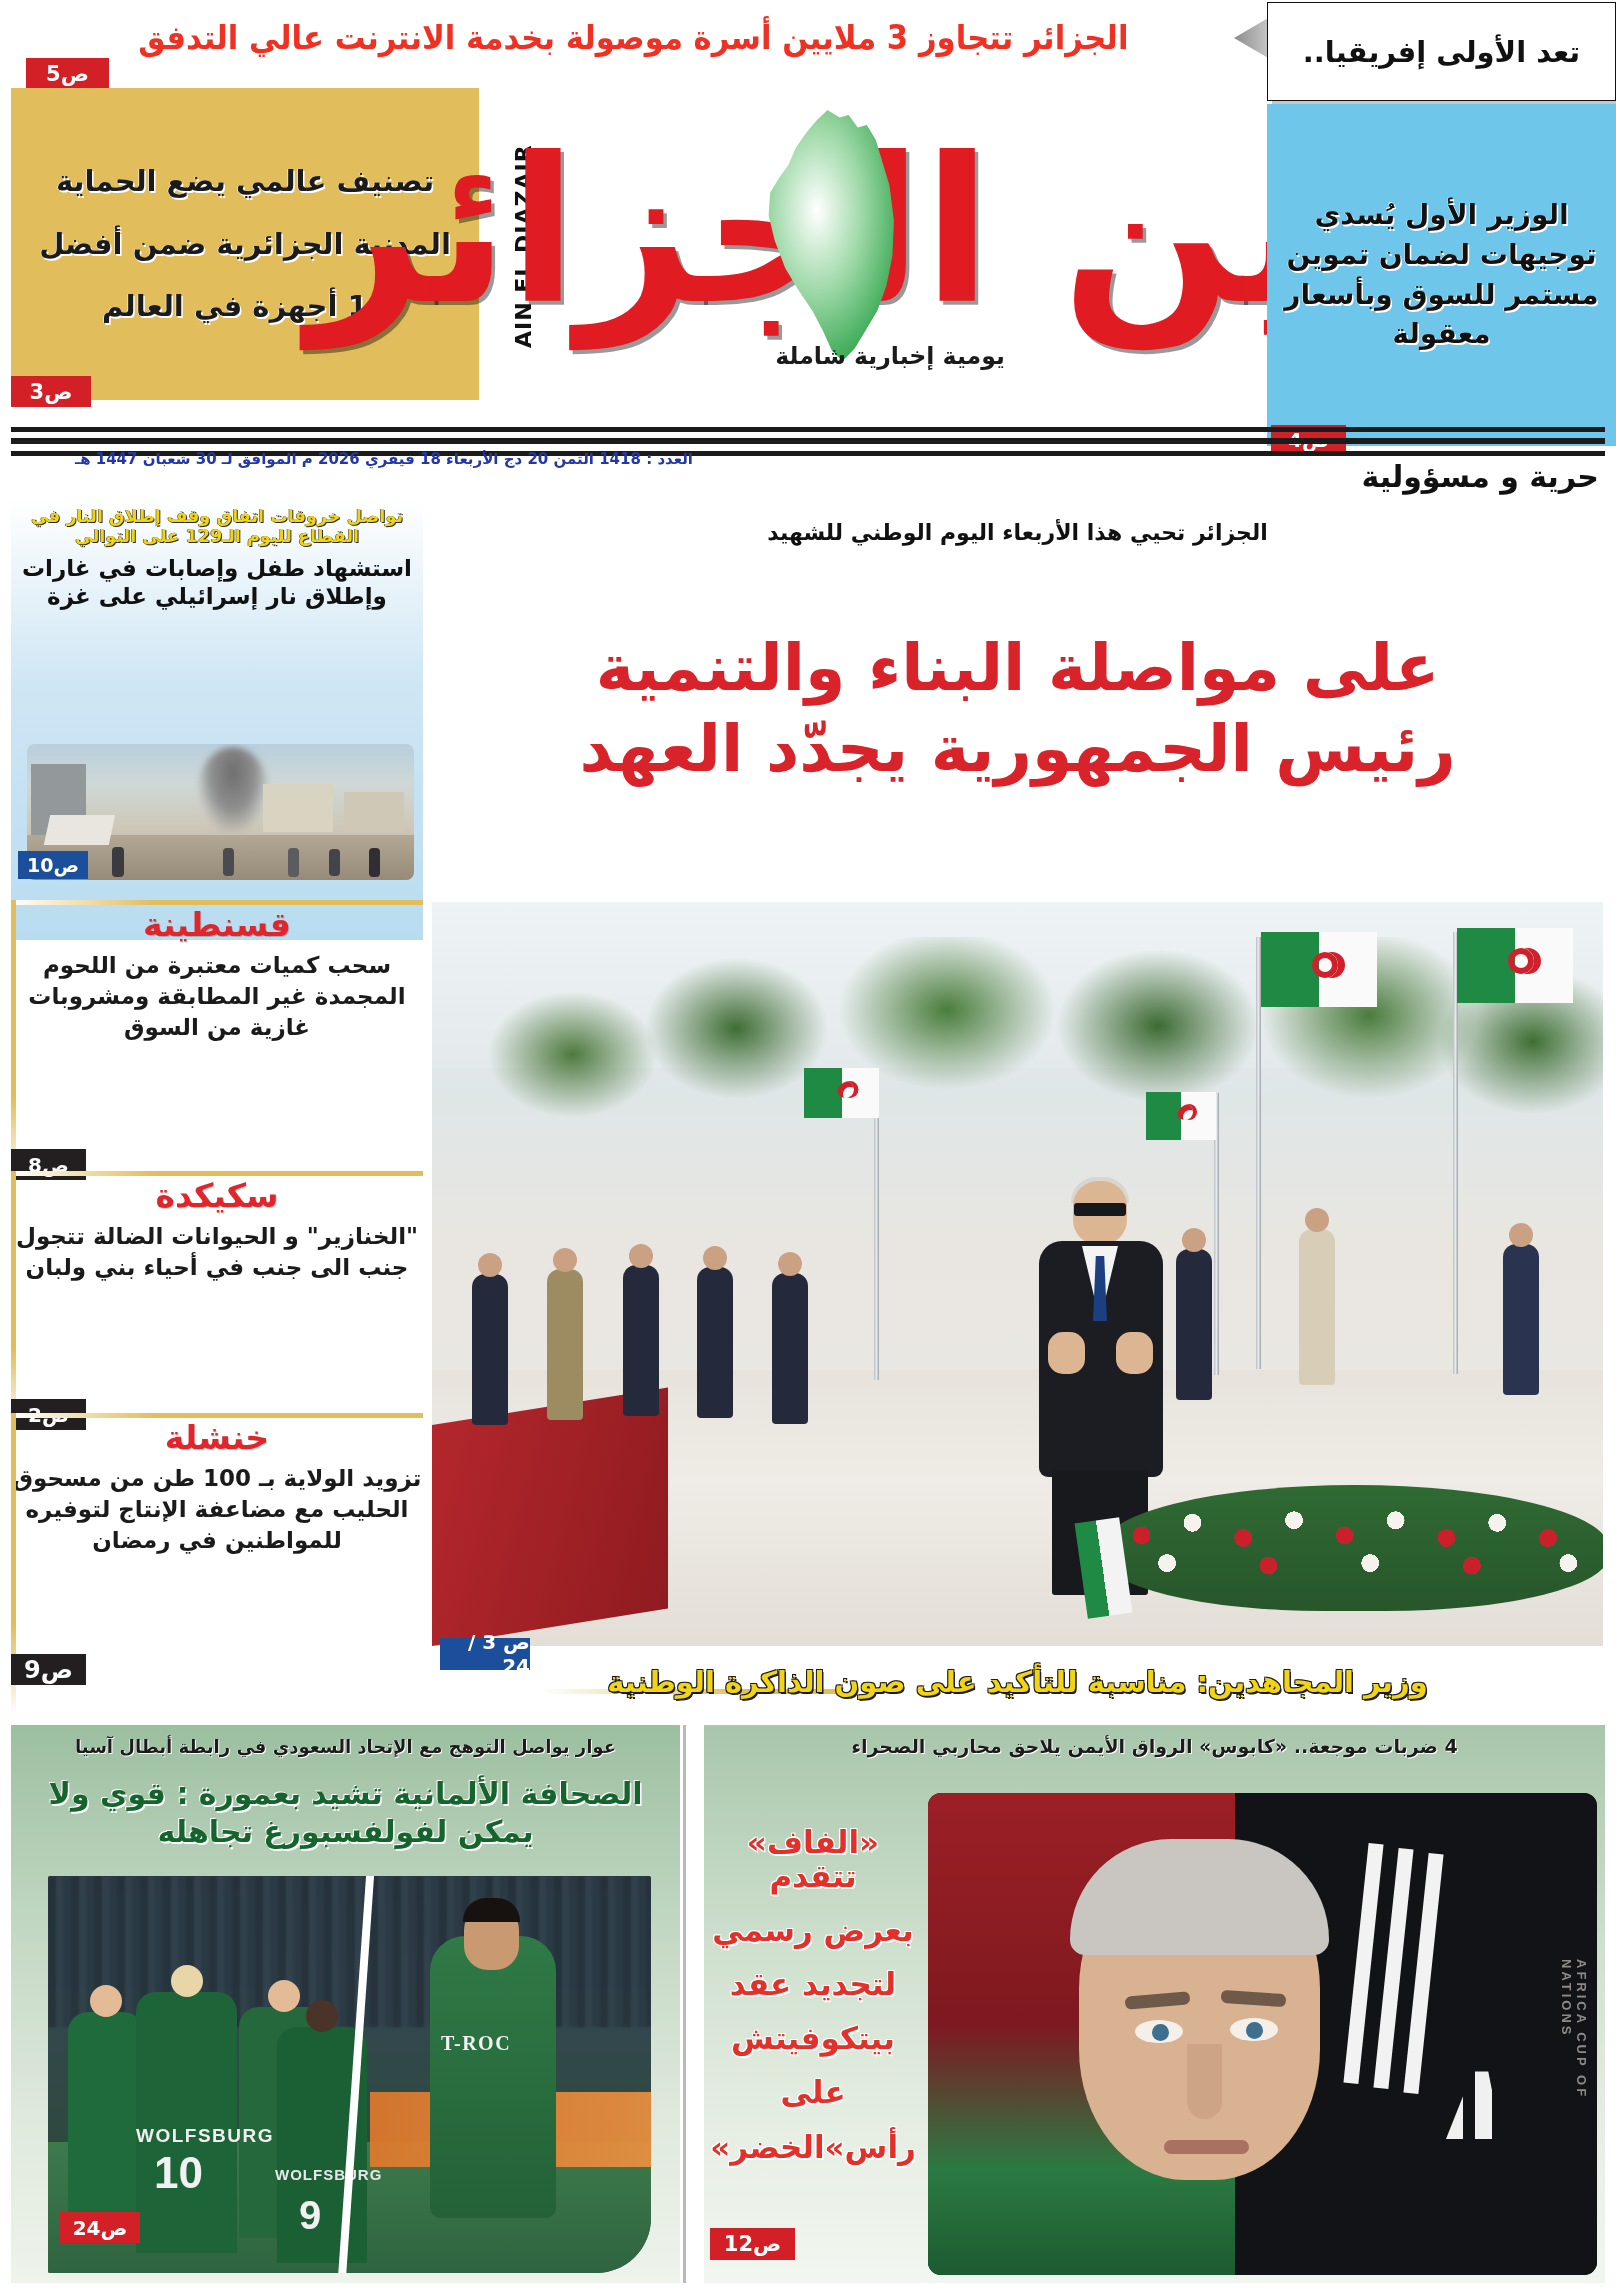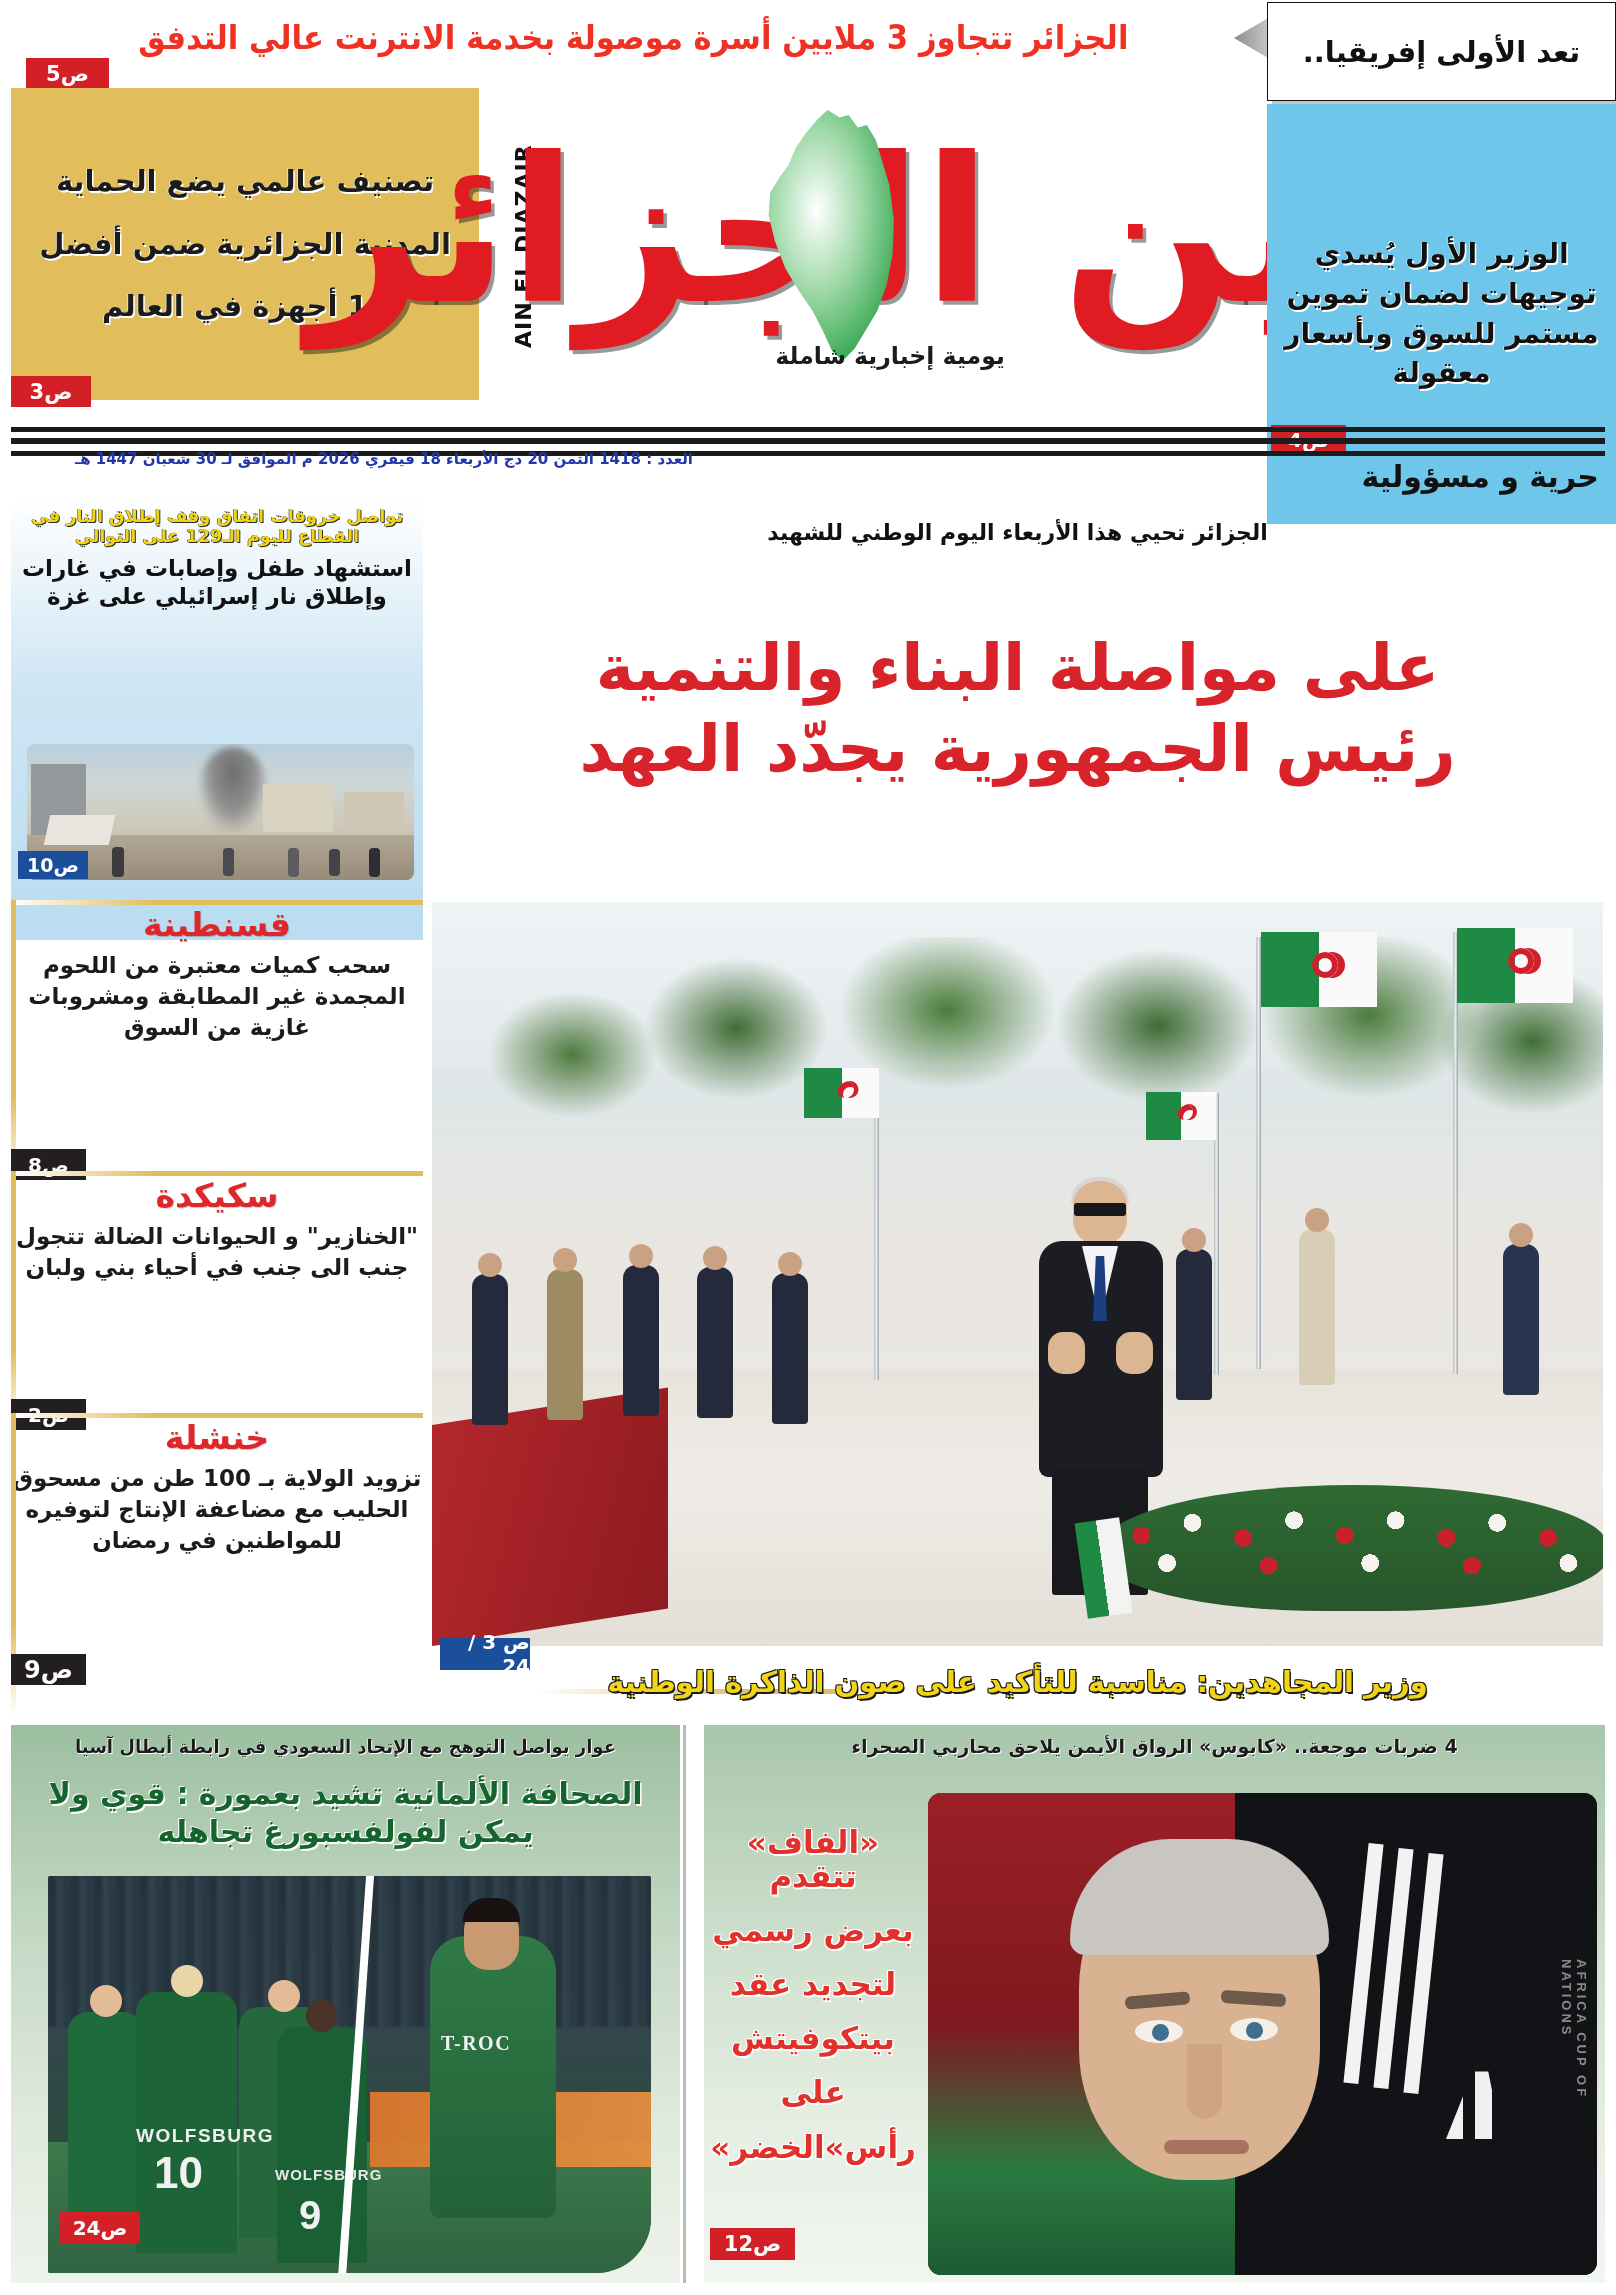--- a/index.html
+++ b/index.html
@@ -72,21 +72,21 @@
     z-index:2;
   }
   #logo-tagline{
     left:739px;top:338px;width:302px;height:35px;
     font-size:23.6px;font-weight:700;color:#1b1b1b;
     display:flex;align-items:center;justify-content:center;letter-spacing:1.5px;z-index:3;
   }
 
   
   #blue-box{
-    left:1267px;top:104px;width:349px;height:420px;background:#6ec6ea;
+    left:1267px;top:104px;width:349px;height:342px;background:#6ec6ea;
     padding:13px 12px;box-sizing:border-box;
     display:flex;flex-direction:column;justify-content:center;gap:9px;
   }
   #blue-box .ln{
     font-size:28px;font-weight:900;color:#111;text-align:center;line-height:1.1;
     text-shadow:1.5px 1.5px 0 #fff,-0.5px -0.5px 0 #fff;
   }
   #badge-p4{left:1271px;top:425px;width:75px;height:29px;font-size:20px;}
 
   

